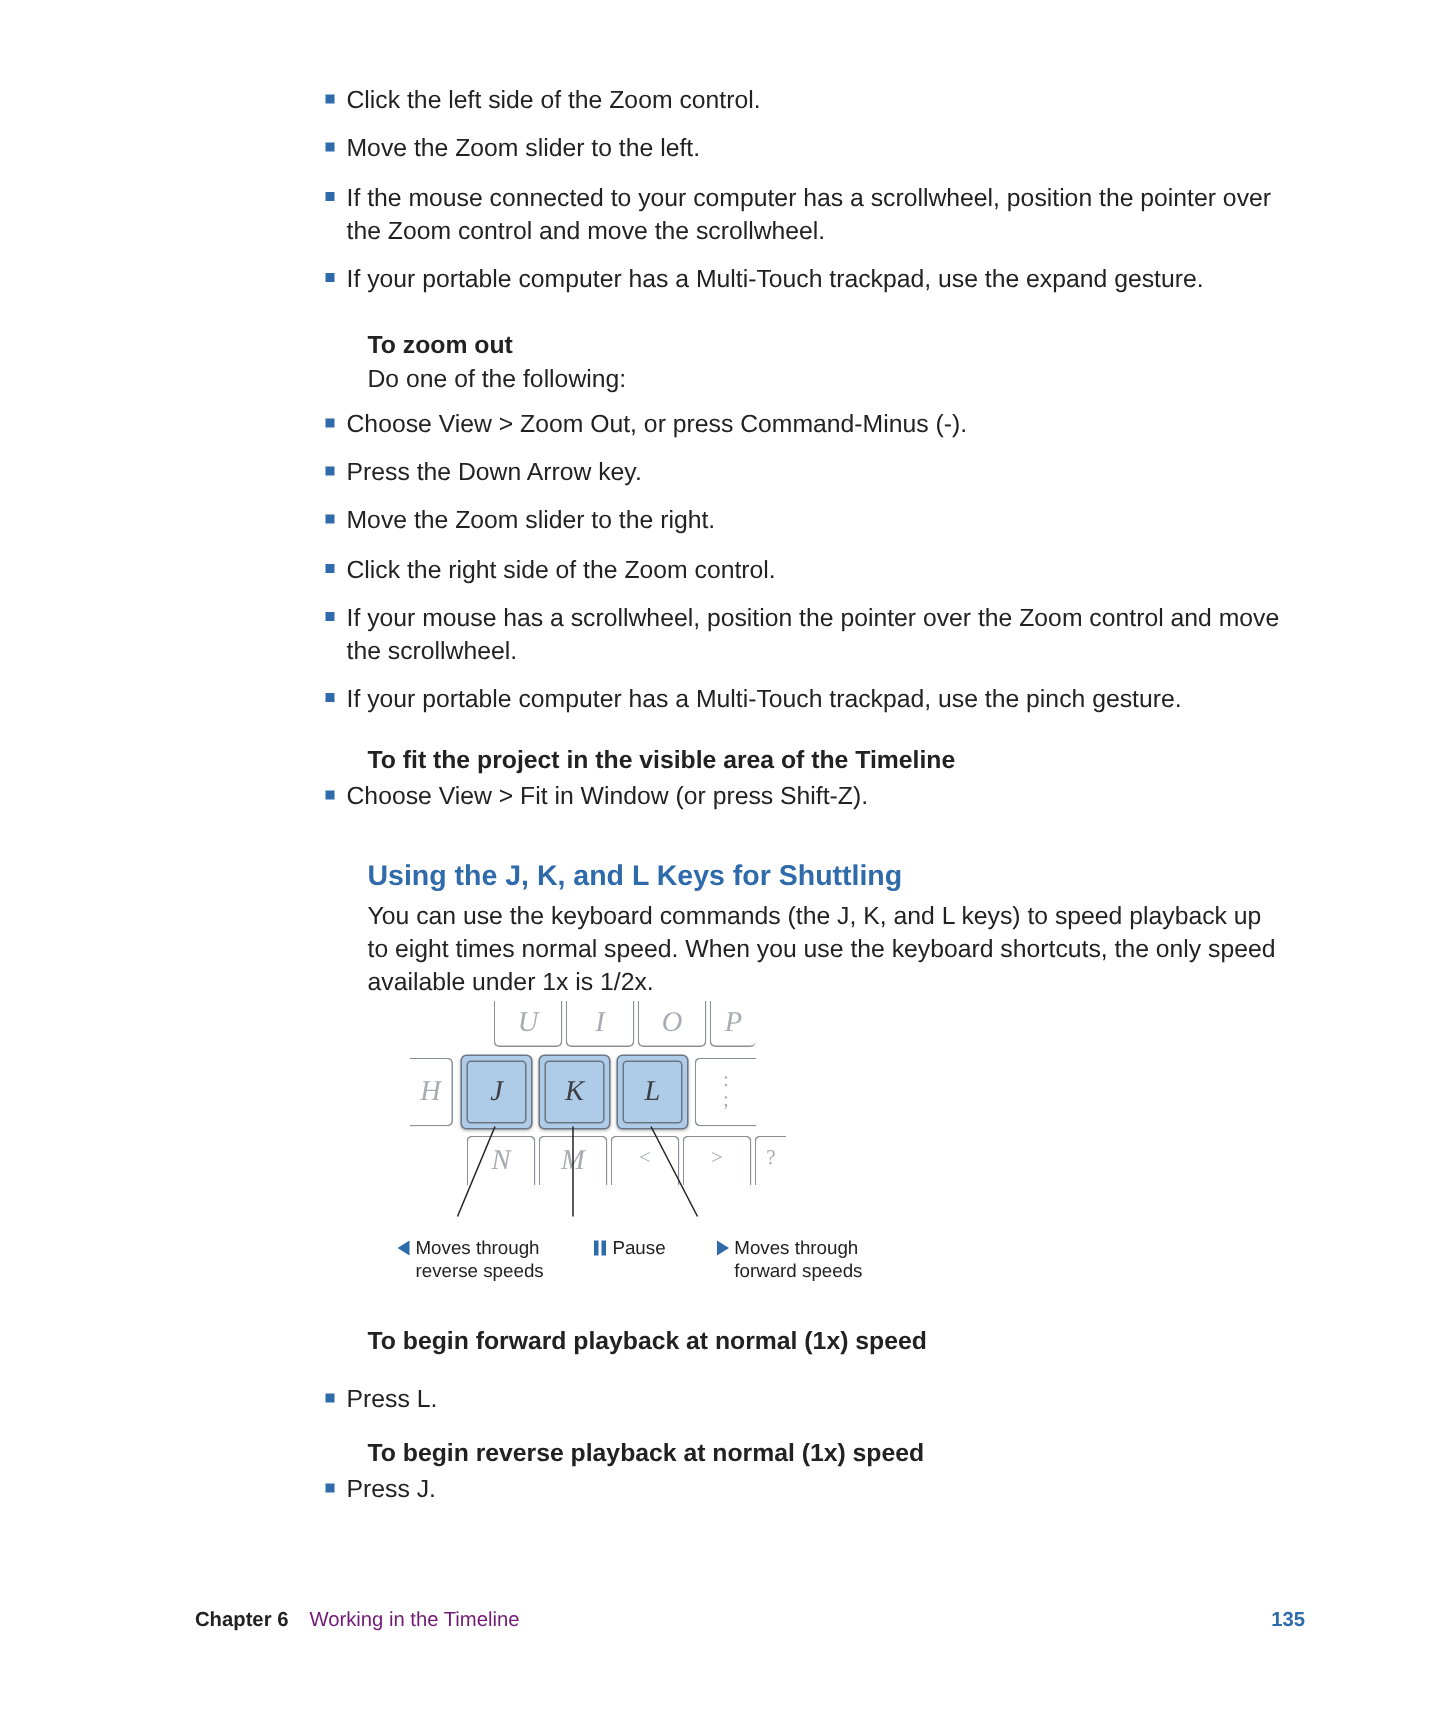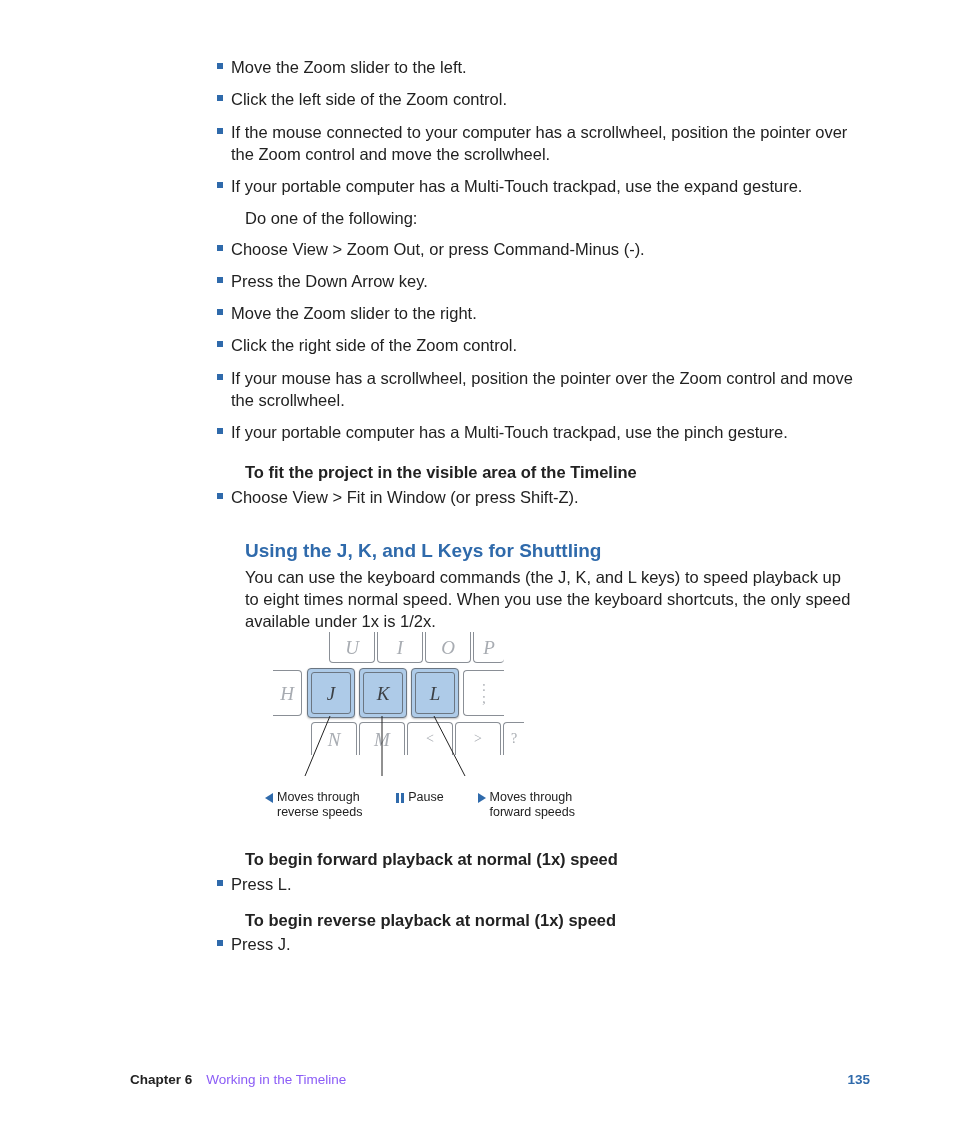--- a/index.html
+++ b/index.html
@@ -150,36 +150,37 @@
     bottom: 58px;
     width: 740px;
     display: flex;
     justify-content: space-between;
     align-items: baseline;
     font-size: 13.5px;
     margin-top: 36px;
   }
   .footer .left { display: flex; gap: 14px; }
   .footer .chap-label { font-weight: 600; color: #222; }
-  .footer .chap-title { color: #8b5cf6; }
+  .footer .chap-title { color: #701a75; }
   .footer .pageno { color: #2f6aab; font-weight: 600; }
 </style>
 </head>
 <body>
 
 <div class="page">
   <div class="content">
 
     <ul class="blist">
+      <li><span>Click the left side of the Zoom control.</span></li>
       <li><span>Move the Zoom slider to the left.</span></li>
-      <li><span>Click the left side of the Zoom control.</span></li>
       <li><span>If the mouse connected to your computer has a scrollwheel, position the pointer over the Zoom control and move the scrollwheel.</span></li>
       <li><span>If your portable computer has a Multi-Touch trackpad, use the expand gesture.</span></li>
     </ul>
 
+    <div class="sub-heading">To zoom out</div>
     <div>Do one of the following:</div>
 
     <ul class="blist" style="margin-top:8px">
       <li><span>Choose View &gt; Zoom Out, or press Command-Minus (-).</span></li>
       <li><span>Press the Down Arrow key.</span></li>
       <li><span>Move the Zoom slider to the right.</span></li>
       <li><span>Click the right side of the Zoom control.</span></li>
       <li><span>If your mouse has a scrollwheel, position the pointer over the Zoom control and move the scrollwheel.</span></li>
       <li><span>If your portable computer has a Multi-Touch trackpad, use the pinch gesture.</span></li>
     </ul>
@@ -260,21 +261,21 @@
           <div class="line1">
               <span class="tri right"></span>
               <span>Moves through</span>
             </div>
           <div style="padding-left:12px">forward speeds</div>
         </div>
       </div>
     </div>
 
     <div class="sub-heading" style="margin-top:28px">To begin forward playback at normal (1x) speed</div>
-    <ul class="blist" style="margin-top:2px">
+    <ul class="blist" style="margin-top:17px">
       <li><span>Press L.</span></li>
     </ul>
 
     <div class="sub-heading" style="margin-top:14px">To begin reverse playback at normal (1x) speed</div>
     <ul class="blist" style="margin-top:2px">
       <li><span>Press J.</span></li>
     </ul>
 
   </div>
 

